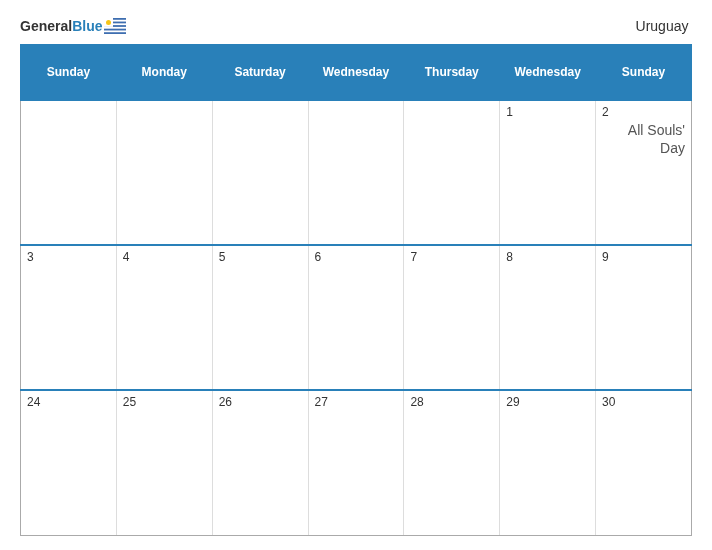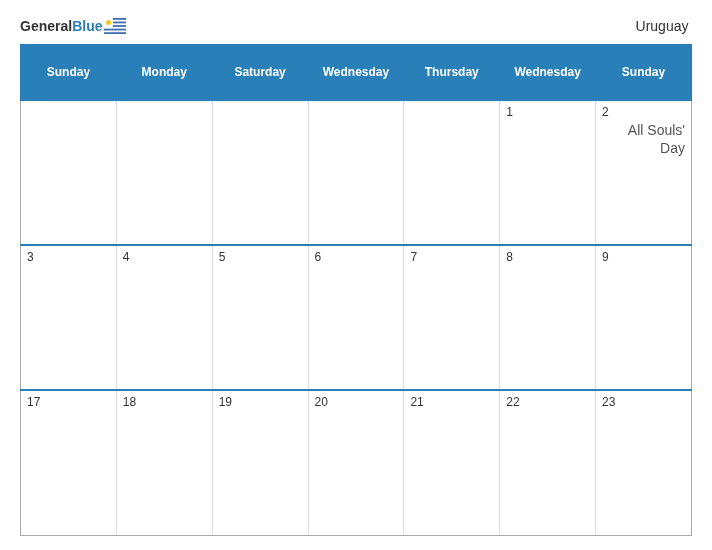--- a/index.html
+++ b/index.html
@@ -182,36 +182,36 @@
           </td>
           <td>
             <span class="day-num">8</span>
           </td>
           <td>
             <span class="day-num">9</span>
           </td>
         </tr>
         <tr>
           <td>
-            <span class="day-num">17</span>
-          </td>
-          <td>
-            <span class="day-num">18</span>
-          </td>
-          <td>
-            <span class="day-num">19</span>
-          </td>
-          <td>
-            <span class="day-num">20</span>
-          </td>
-          <td>
-            <span class="day-num">21</span>
-          </td>
-          <td>
-            <span class="day-num">22</span>
-          </td>
-          <td>
-            <span class="day-num">23</span>
+            <span class="day-num">24</span>
+          </td>
+          <td>
+            <span class="day-num">25</span>
+          </td>
+          <td>
+            <span class="day-num">26</span>
+          </td>
+          <td>
+            <span class="day-num">27</span>
+          </td>
+          <td>
+            <span class="day-num">28</span>
+          </td>
+          <td>
+            <span class="day-num">29</span>
+          </td>
+          <td>
+            <span class="day-num">30</span>
           </td>
         </tr>
       </tbody>
   </table>
 </div>
 
 </body></html>

